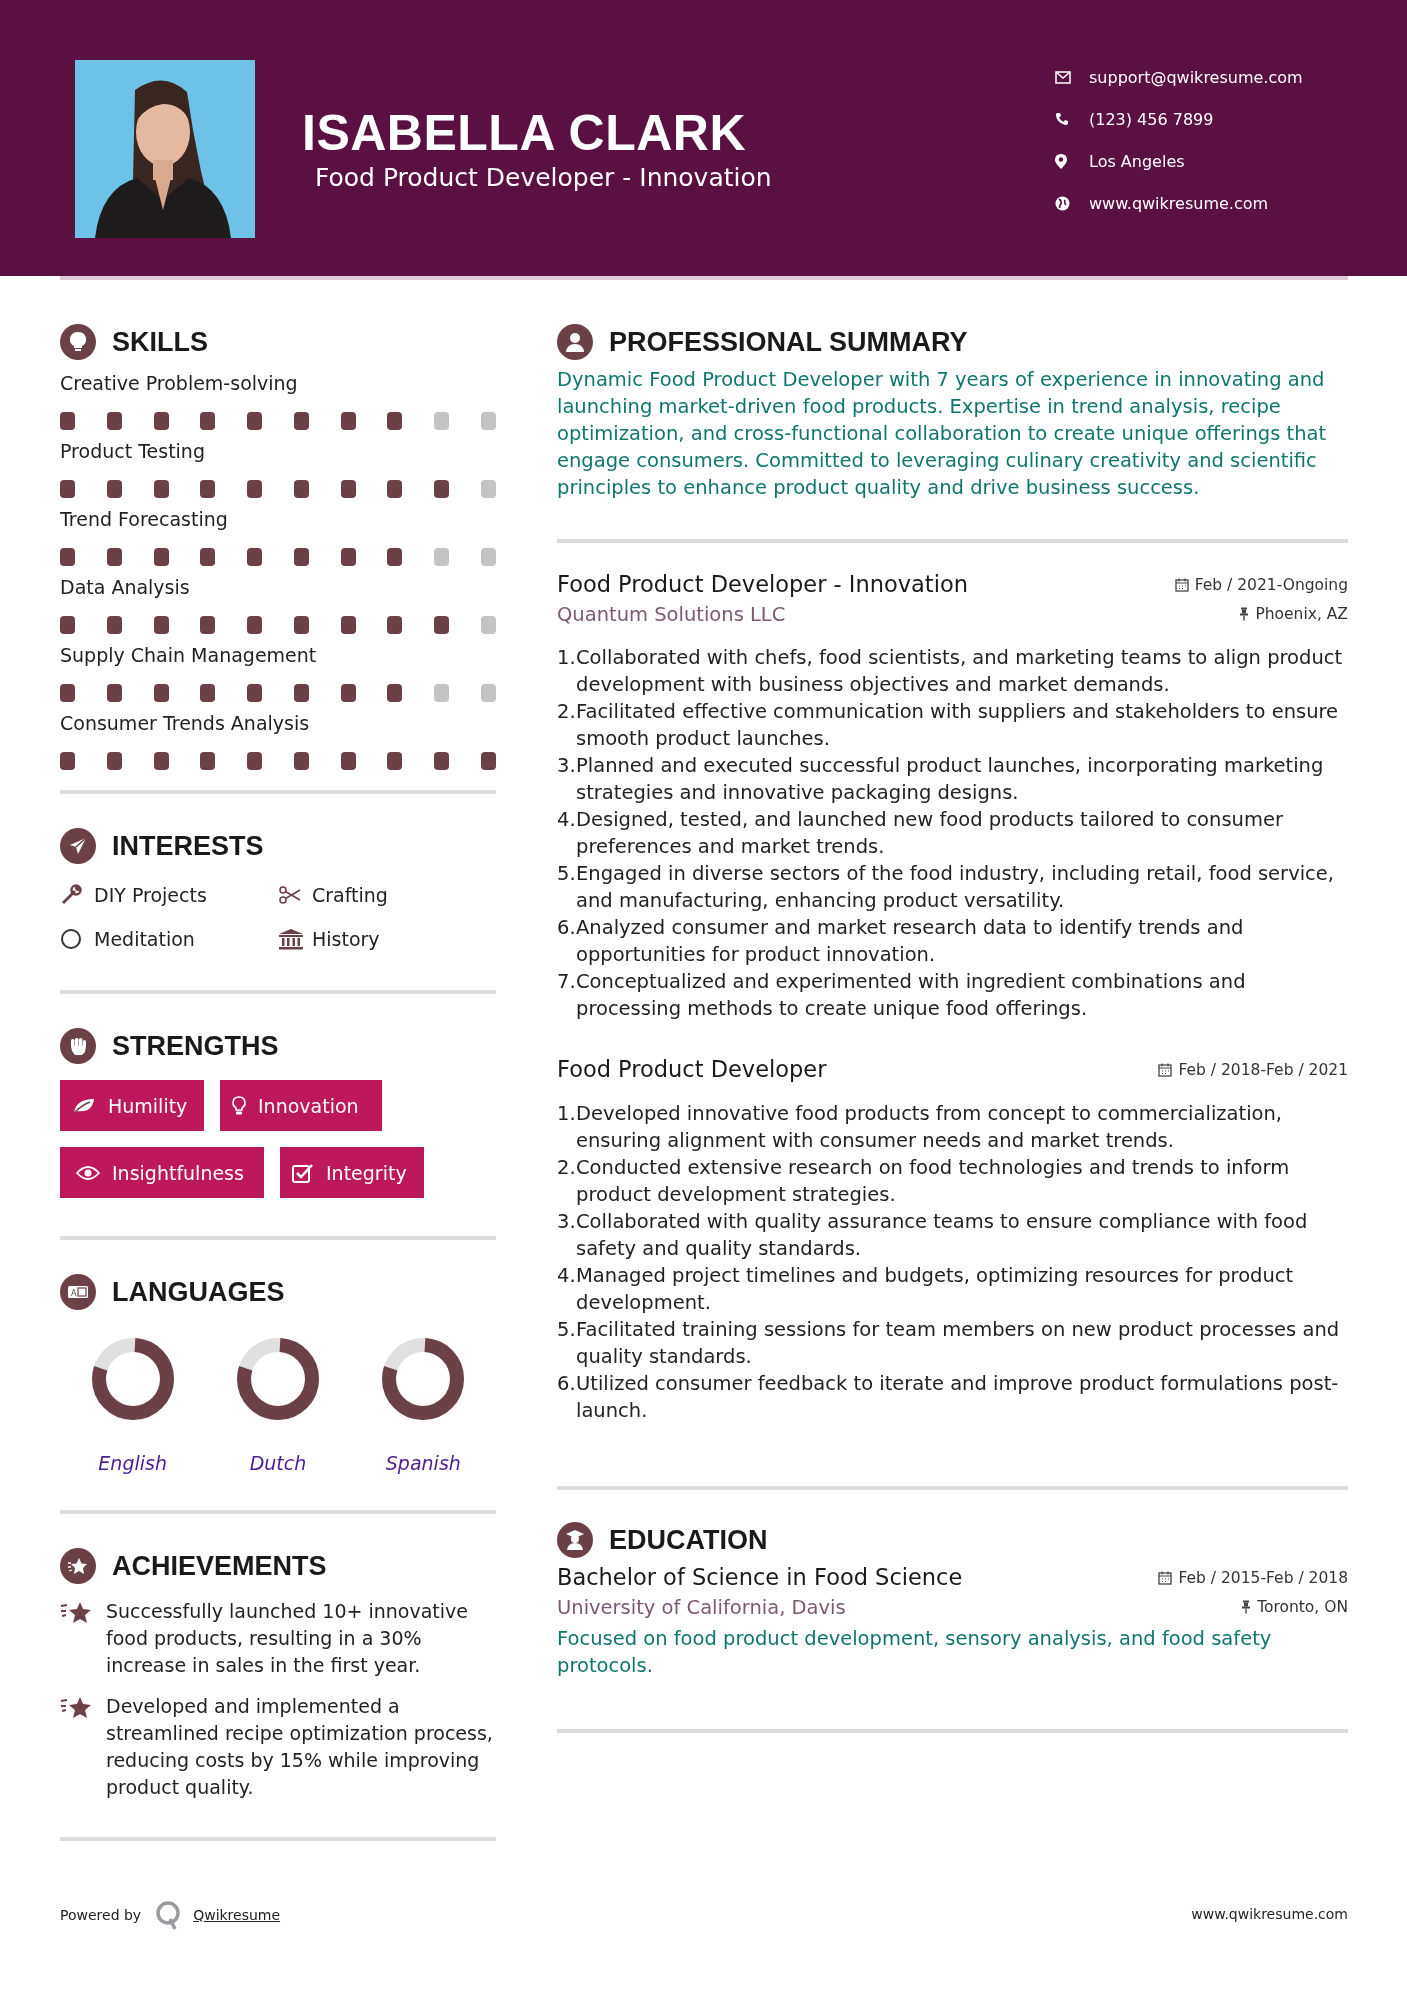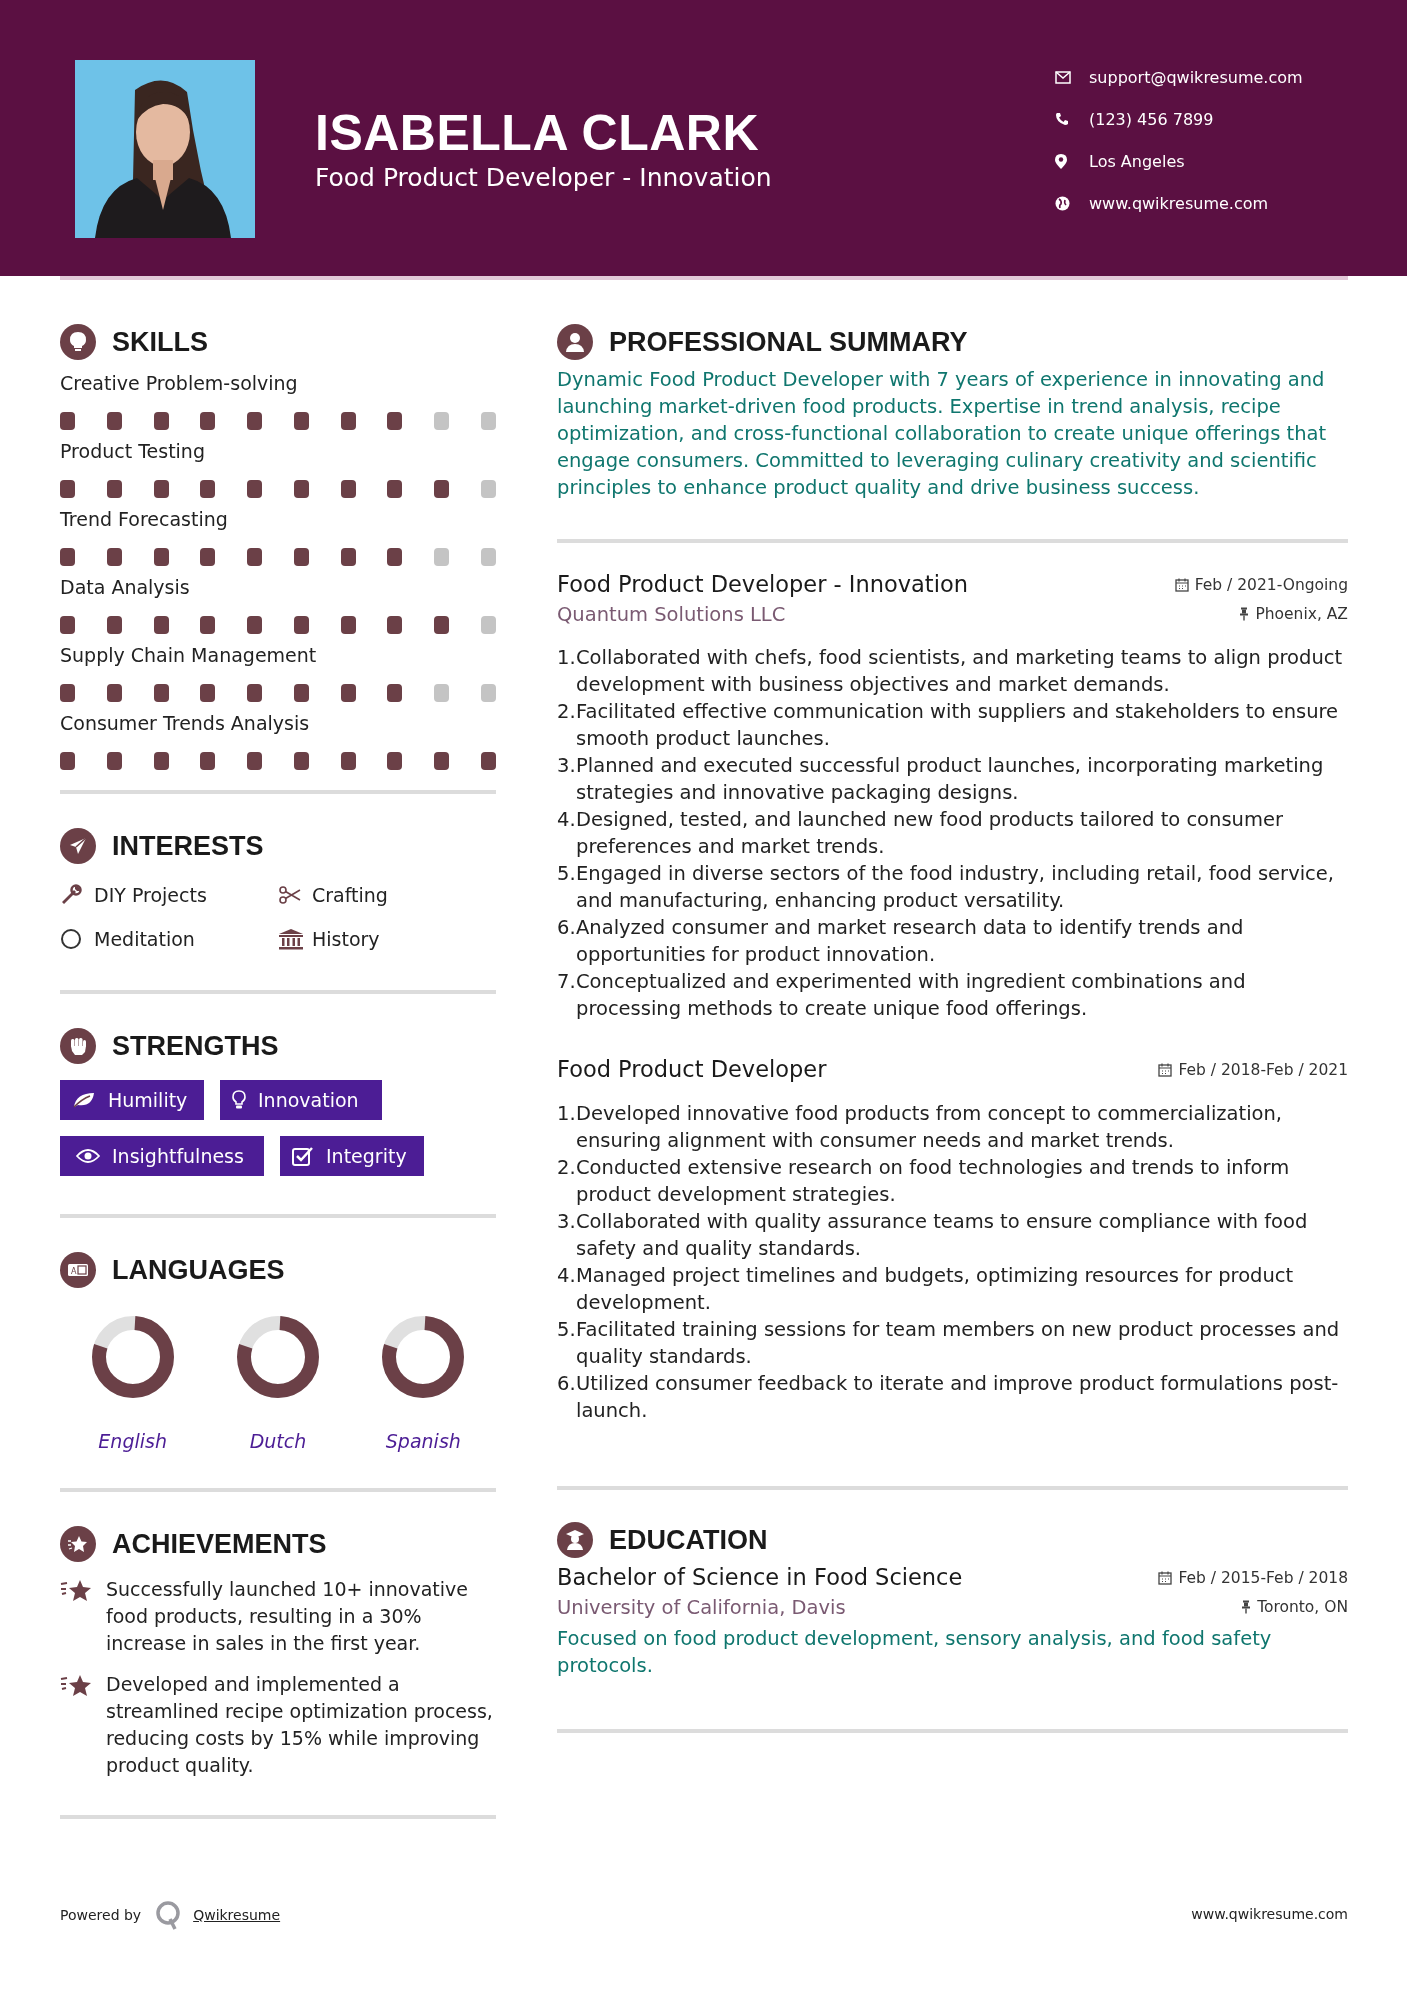--- a/index.html
+++ b/index.html
@@ -3,21 +3,21 @@
 <meta charset="utf-8">
 <style>
   * { box-sizing: border-box; margin: 0; padding: 0; }
   html, body { width: 1407px; height: 1990px; background: #ffffff; overflow: hidden; }
   body { font-family: "DejaVu Sans", sans-serif; color: #222; position: relative; }
 
   .header { position: absolute; left: 0; top: 0; width: 1407px; height: 276px; background: #5b1042; }
   .header-line { position: absolute; left: 60px; top: 276px; width: 1288px; height: 4px; background: #e2c9d8; }
   .photo { position: absolute; left: 75px; top: 60px; width: 180px; height: 178px; background: #6ec2e8; overflow: hidden; }
   .photo svg { display: block; }
-  .name { position: absolute; left: 315px; top: 104px; font-family: "Liberation Sans", sans-serif; font-weight: bold; font-size: 50px; color: #fff; letter-spacing: 0.5px; }
+  .name { position: absolute; left: 302px; top: 104px; font-family: "Liberation Sans", sans-serif; font-weight: bold; font-size: 50px; color: #fff; letter-spacing: 0.5px; }
   .title { position: absolute; left: 315px; top: 163px; font-family: "DejaVu Sans", sans-serif; font-size: 25px; color: #fff; }
   .contacts { position: absolute; left: 1055px; top: 56px; }
   .contact { display: flex; align-items: center; height: 42px; color: #fff; font-size: 16px; }
   .contact .ci { width: 34px; display: inline-flex; justify-content: flex-start; align-items: center; }
 
   .left { position: absolute; left: 60px; top: 320px; width: 436px; }
   .right { position: absolute; left: 557px; top: 320px; width: 791px; }
 
   .sec-head { display: flex; align-items: center; height: 44px; }
   .sec-icon { width: 36px; height: 36px; border-radius: 50%; background: #6b4047; display: inline-flex; align-items: center; justify-content: center; margin-right: 16px; flex-shrink: 0; }
@@ -28,21 +28,21 @@
   .dot { width: 15px; height: 18px; border-radius: 4px; background: #6b4047; }
   .dot.off { background: #c4c4c4; }
 
   .divider { height: 4px; background: #dcdcdc; }
 
   .interests { display: grid; grid-template-columns: 218px 218px; row-gap: 14px; margin-top: 12px; }
   .interest { display: flex; align-items: center; font-size: 19px; color: #222; height: 30px; }
   .interest .ii { width: 34px; display: inline-flex; align-items: center; }
 
   .strengths { display: flex; flex-wrap: wrap; gap: 16px; margin-top: 12px; width: 436px; }
-  .chip { background: #4c1d95; color: #fff; height: 40px; display: inline-flex; align-items: center; padding: 0 14px 0 12px; font-size: 19px; }
+  .chip { background: #be185d; color: #fff; height: 51px; display: inline-flex; align-items: center; padding: 0 14px 0 12px; font-size: 19px; }
   .chip .chi { margin-right: 12px; display: inline-flex; align-items: center; }
 
   .langs { display: flex; margin-top: 22px; }
   .lang { width: 146px; display: flex; flex-direction: column; align-items: center; }
   .lang-label { font-size: 19px; color: #4c1d95; margin-top: 30px; font-style: italic; }
 
   .ach { display: flex; margin-top: 12px; }
   .ach .ai { width: 46px; flex-shrink: 0; padding-top: 2px; }
   .ach-text { font-size: 19px; line-height: 27px; color: #222; }
 

